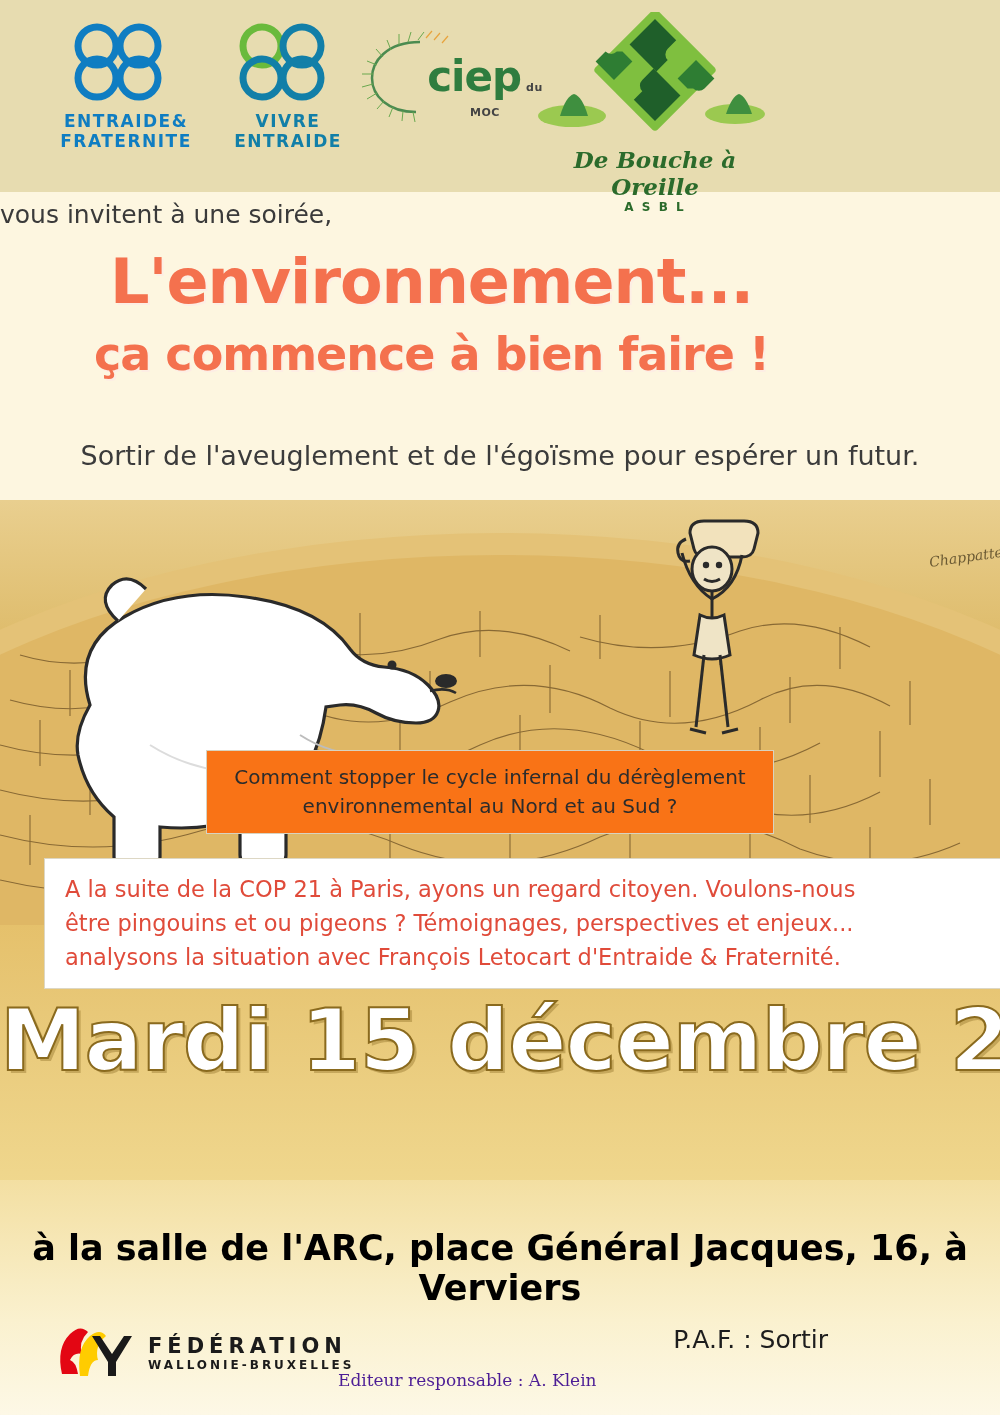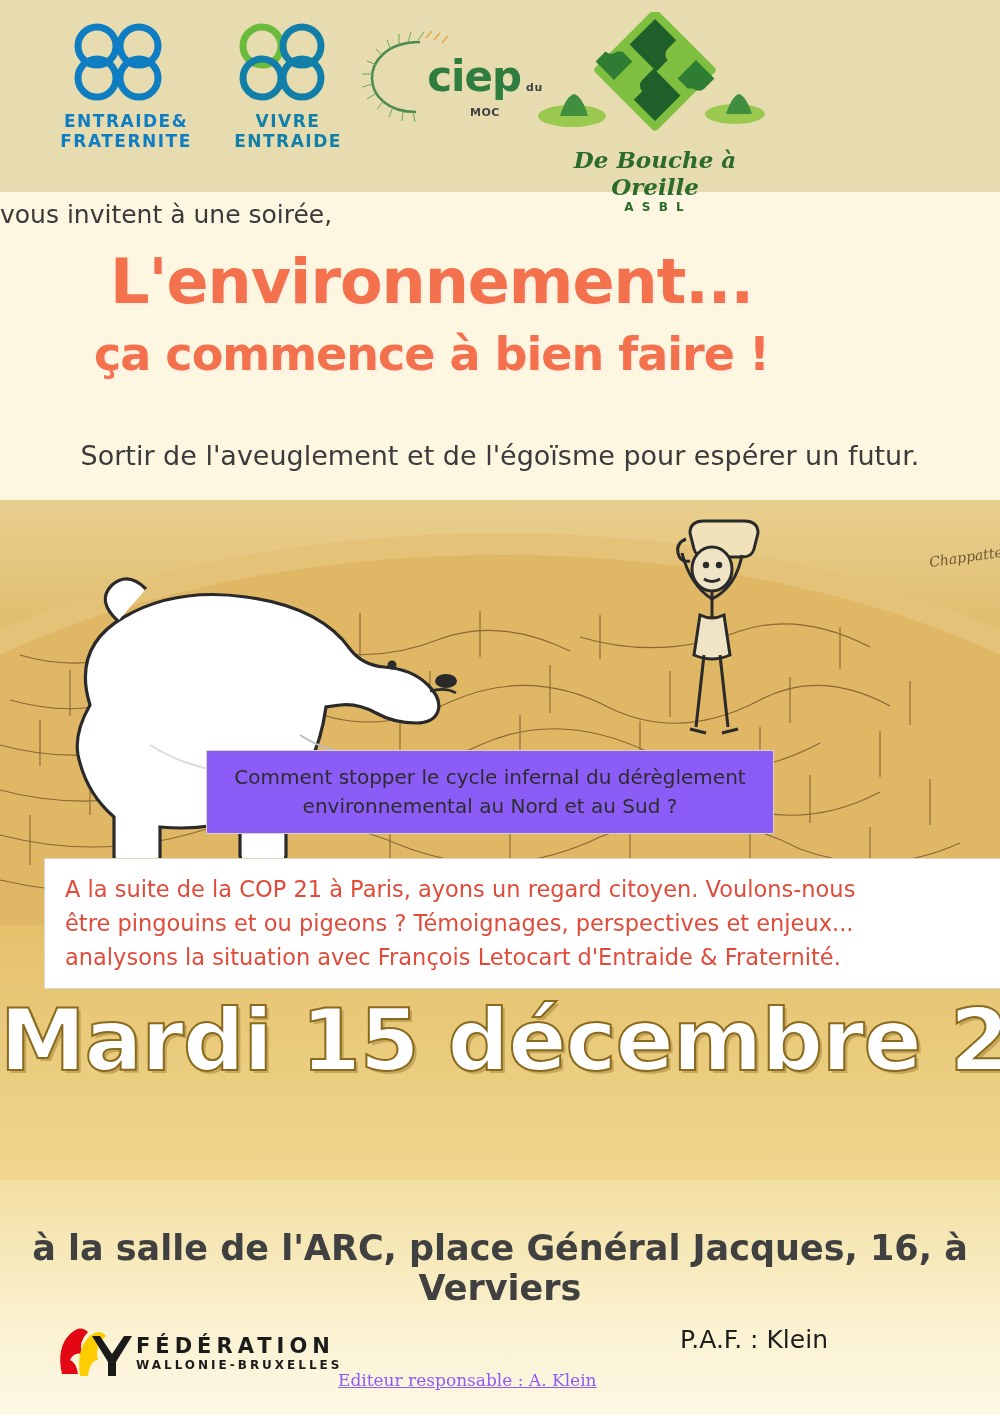--- a/index.html
+++ b/index.html
@@ -144,21 +144,21 @@
   
   .cartoon {
     position: absolute;
     left: 0; top: 495px; width: 1000px; height: 430px;
   }
 
   
   .box-question {
     position: absolute;
     left: 206px; top: 750px; width: 568px;
-    background: #8b5cf6;
+    background: #f97316;
     border: 1px solid #d8d3c0;
     padding: 12px 16px;
     box-sizing: border-box;
     font-family: "DejaVu Sans", sans-serif;
     font-size: 20px;
     color: #2c2c2c;
     line-height: 1.45;
     text-align: center;
   }
   .box-main {
@@ -192,44 +192,44 @@
   }
 
   
   .venue {
     position: absolute;
     left: 0; top: 1228px; width: 1000px;
     text-align: center;
     font-family: "DejaVu Sans", sans-serif;
     font-weight: bold;
     font-size: 35px;
-    color: #404040;
+    color: #000000;
   }
 
   
   .paf {
     position: absolute;
     right: 172px; top: 1325px;
     font-family: "DejaVu Sans", sans-serif;
     font-size: 25px;
     color: #1d1d1d;
   }
   .editor {
     position: absolute;
     left: 338px; top: 1370px;
     font-family: "DejaVu Serif", serif;
     font-size: 17px;
-    color: #8b5cf6;
-    text-decoration: underline;
+    color: #4c1d95;
   }
   .fwb {
     position: absolute;
     left: 50px; top: 1322px;
     display: flex;
     align-items: center;
+    gap: 12px;
   }
   .fwb-text {
     font-family: "DejaVu Sans", sans-serif;
     color: #1b1b1b;
   }
   .fwb-line1 {
     font-size: 21px;
     letter-spacing: 5px;
     font-weight: bold;
   }
@@ -409,21 +409,21 @@
     <div>être pingouins et ou pigeons ? Témoignages, perspectives et enjeux...</div>
     <div>analysons la situation avec François Letocart d'Entraide &amp; Fraternité.</div>
   </div>
 
   <div class="date-line">
     <span class="date-main">Mardi 15 décembre 2015</span>
   </div>
 
   <div class="venue">à la salle de l'ARC, place Général Jacques, 16, à Verviers</div>
 
-  <div class="paf">P.A.F. : Klein</div>
+  <div class="paf">P.A.F. : Sortir</div>
   <div class="editor">Editeur responsable : A. Klein</div>
 
   <div class="fwb">
     <svg width="86" height="62" viewBox="0 0 86 62">
       <path d="M12 52 q-6 -26 8 -40 q10 -10 18 -2 q-10 10 -6 22 q-8 -2 -12 6 q6 2 8 14 z" fill="#e30613"></path>
       <path d="M30 54 q-4 -28 10 -40 q10 -8 16 0 q-12 10 -8 24 q-8 0 -10 16 z" fill="#ffcc00"></path>
       <path d="M50 14 l12 18 l12 -18 l8 0 l-16 26 l0 14 l-8 0 l0 -14 l-16 -26 z" fill="#1a1a1a"></path>
     </svg>
     <div class="fwb-text">
       <div class="fwb-line1">FÉDÉRATION</div>

